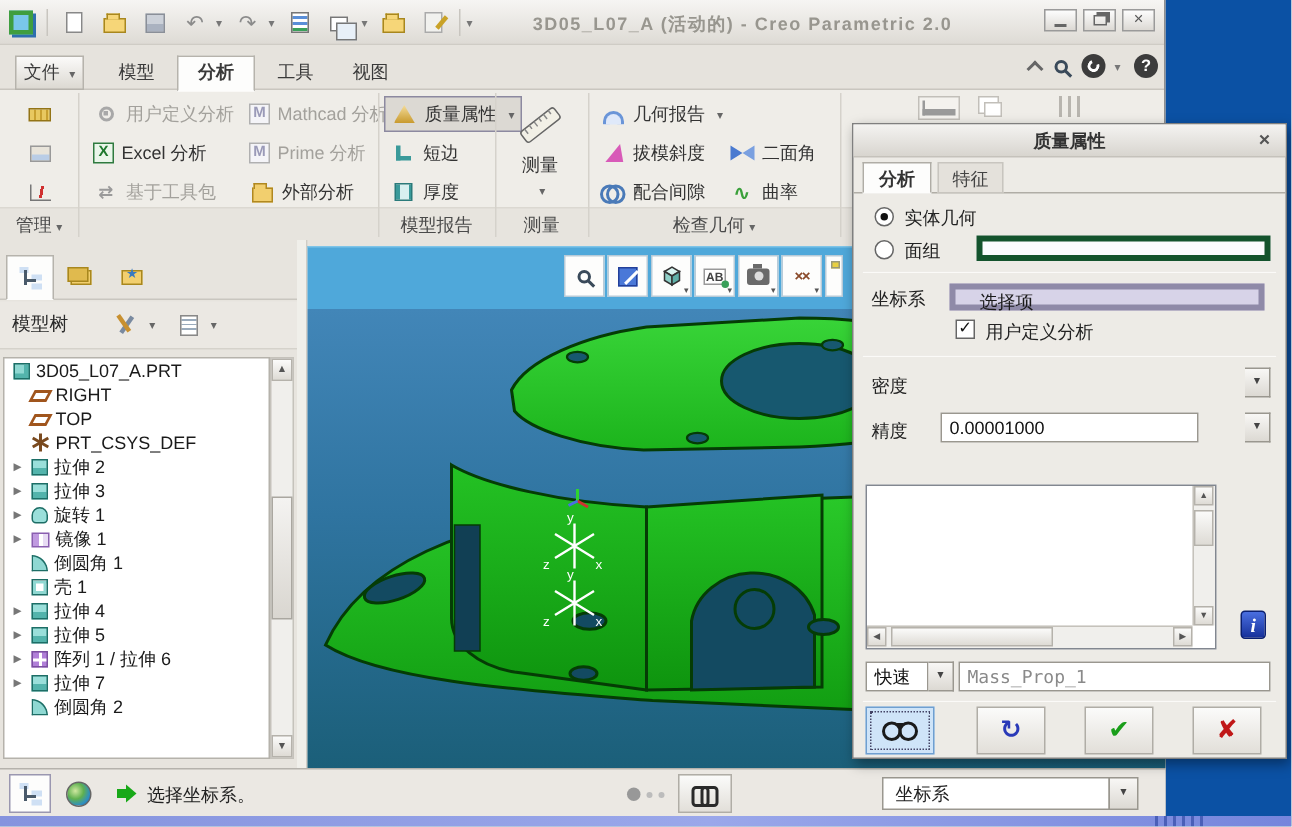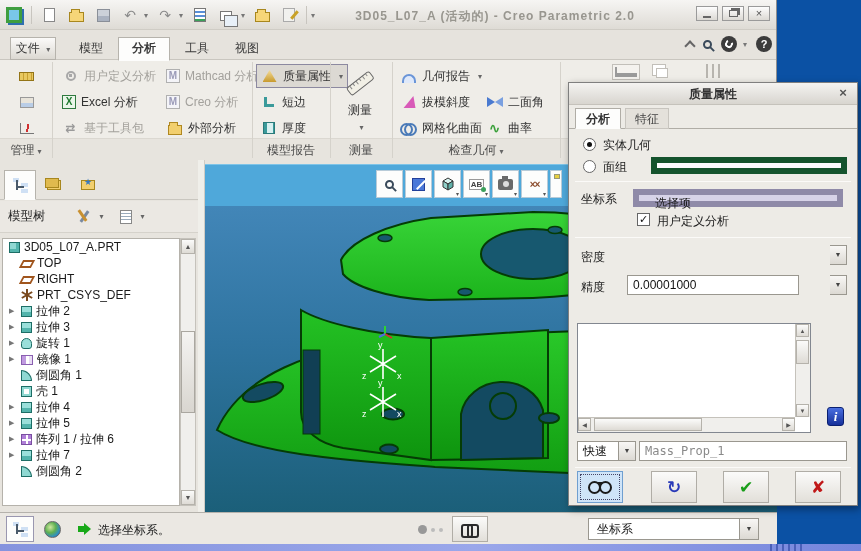--- a/index.html
+++ b/index.html
@@ -174,21 +174,21 @@
   .dialog{position:absolute;left:568px;top:82px;width:290px;height:424px;background:#edebe6;border:1px solid #7f7f7f;box-shadow:2px 3px 8px rgba(0,0,0,.4);z-index:10}
   .dlg-title{position:absolute;left:0;top:0;width:100%;height:22px;background:linear-gradient(#f4f3f1,#d8d5cf);border-bottom:1px solid #c5c2bb;text-align:center;line-height:22px;font-weight:bold;color:#333}
   .dlg-close{position:absolute;right:6px;top:2px;width:16px;height:16px;color:#555;font-weight:bold;font-size:13px;line-height:16px;text-align:center}
   .dlg-tabs{position:absolute;left:0;top:24px;width:100%;height:22px;border-bottom:1px solid #b0ada6}
   .dtab{position:absolute;top:1px;height:21px;line-height:20px;text-align:center;padding:0 8px}
   .dtab.active{background:#fdfdfc;border:1px solid #b0ada6;border-bottom-color:#fdfdfc;font-weight:bold}
   .dtab.idle{background:#e4e1db;border:1px solid #c8c5bf;color:#444}
   .radio{position:absolute;width:13px;height:13px;border:1px solid #666;border-radius:50%;background:#fff}
   .radio.sel::after{content:"";position:absolute;left:3px;top:3px;width:5px;height:5px;border-radius:50%;background:#111}
   .dlbl{position:absolute;color:#222}
-  .collector{position:absolute;height:17px;background:#fbfbfe;border:6px solid #14532d}
+  .collector{position:absolute;height:17px;background:#fbfbfe;border:4px solid #14532d}
   .collector.sel{background:#d7d3e8;border-color:#8f8aa8;color:#1a1a1a;line-height:16px;padding-left:16px}
   .chk{position:absolute;width:13px;height:13px;background:#fff;border:1px solid #666;text-align:center;line-height:11px;font-size:11px;font-weight:bold;color:#111}
   .dsep{position:absolute;left:6px;right:6px;height:1px;background:#d5d2cb;border-bottom:1px solid #fbfaf8}
   .combofield{position:absolute;height:20px;background:#fff;border:1px solid #9a978f;line-height:18px;padding-left:5px;color:#111}
   .comboarrow{position:absolute;width:17px;height:20px;background:linear-gradient(#f8f7f5,#dcd9d3);border:1px solid #9a978f;border-left:none;text-align:center;font-size:7px;line-height:18px;color:#444}
   .results{position:absolute;left:8px;top:240px;width:234px;height:110px;background:#fff;border:1px solid #828790}
   .reslines{position:absolute;left:0;top:0;right:15px;bottom:15px;overflow:hidden;padding:3px 0 0 4px;white-space:pre;font-size:11px;line-height:15px;color:#3a3a3a}
   .res-v{position:absolute;right:0;top:0;width:15px;bottom:15px;background:#f0efec;border-left:1px solid #c5c2bb}
   .res-h{position:absolute;left:0;bottom:0;right:15px;height:15px;background:#f0efec;border-top:1px solid #c5c2bb}
   .rsb{position:absolute;background:linear-gradient(#fbfbfa,#dedbd5);border:1px solid #b5b2ab;color:#555;font-size:6px;text-align:center}
@@ -311,21 +311,21 @@
       <div class="rbtn" style="left:58px;top:56px">
         <span class="ri tkit">⇄</span>
         <span class="rlbl dis">基于工具包</span>
         </div>
       <div class="rbtn" style="left:162px;top:4px">
         <span class="ri mbox">M</span>
         <span class="rlbl dis">Mathcad 分析</span>
         </div>
       <div class="rbtn" style="left:162px;top:30px">
         <span class="ri mbox">M</span>
-        <span class="rlbl dis">Creo 分析</span>
+        <span class="rlbl dis">Prime 分析</span>
         </div>
       <div class="rbtn" style="left:162px;top:56px">
         <span class="ri">
             <i class="extf"></i>
           </span>
         <span class="rlbl">外部分析</span>
         </div>
 
       <div class="rbtn activebtn" style="left:256px;top:4px">
         <span class="ri">
@@ -368,21 +368,21 @@
       <div class="rbtn" style="left:396px;top:30px">
         <span class="ri">
             <i class="draft"></i>
           </span>
         <span class="rlbl">拔模斜度</span>
         </div>
       <div class="rbtn" style="left:396px;top:56px">
         <span class="ri">
             <i class="clear2"></i>
           </span>
-        <span class="rlbl">网格化曲面</span>
+        <span class="rlbl">配合间隙</span>
         </div>
       <div class="rbtn" style="left:482px;top:30px">
         <span class="ri">
             <i class="dihed"></i>
           </span>
         <span class="rlbl">二面角</span>
         </div>
       <div class="rbtn" style="left:482px;top:56px">
         <span class="ri curv">∿</span>
         <span class="rlbl">曲率</span>
@@ -429,26 +429,26 @@
         </div>
         <div class="tree" id="tree">
             <div class="tree-row">
               <span class="tw" style="width: 2px;"></span>
               <span class="ti ic-part"></span>
               <span class="tl">3D05_L07_A.PRT</span>
             </div>
             <div class="tree-row">
               <span class="tw"></span>
               <span class="ti ic-plane"></span>
-              <span class="tl">TOP</span>
+              <span class="tl">RIGHT</span>
             </div>
             <div class="tree-row">
               <span class="tw"></span>
               <span class="ti ic-plane"></span>
-              <span class="tl">RIGHT</span>
+              <span class="tl">TOP</span>
             </div>
             <div class="tree-row">
               <span class="tw"></span>
               <span class="ti ic-csys">
                 <i></i>
                 <i></i>
                 <i></i>
               </span>
               <span class="tl">PRT_CSYS_DEF</span>
             </div>

